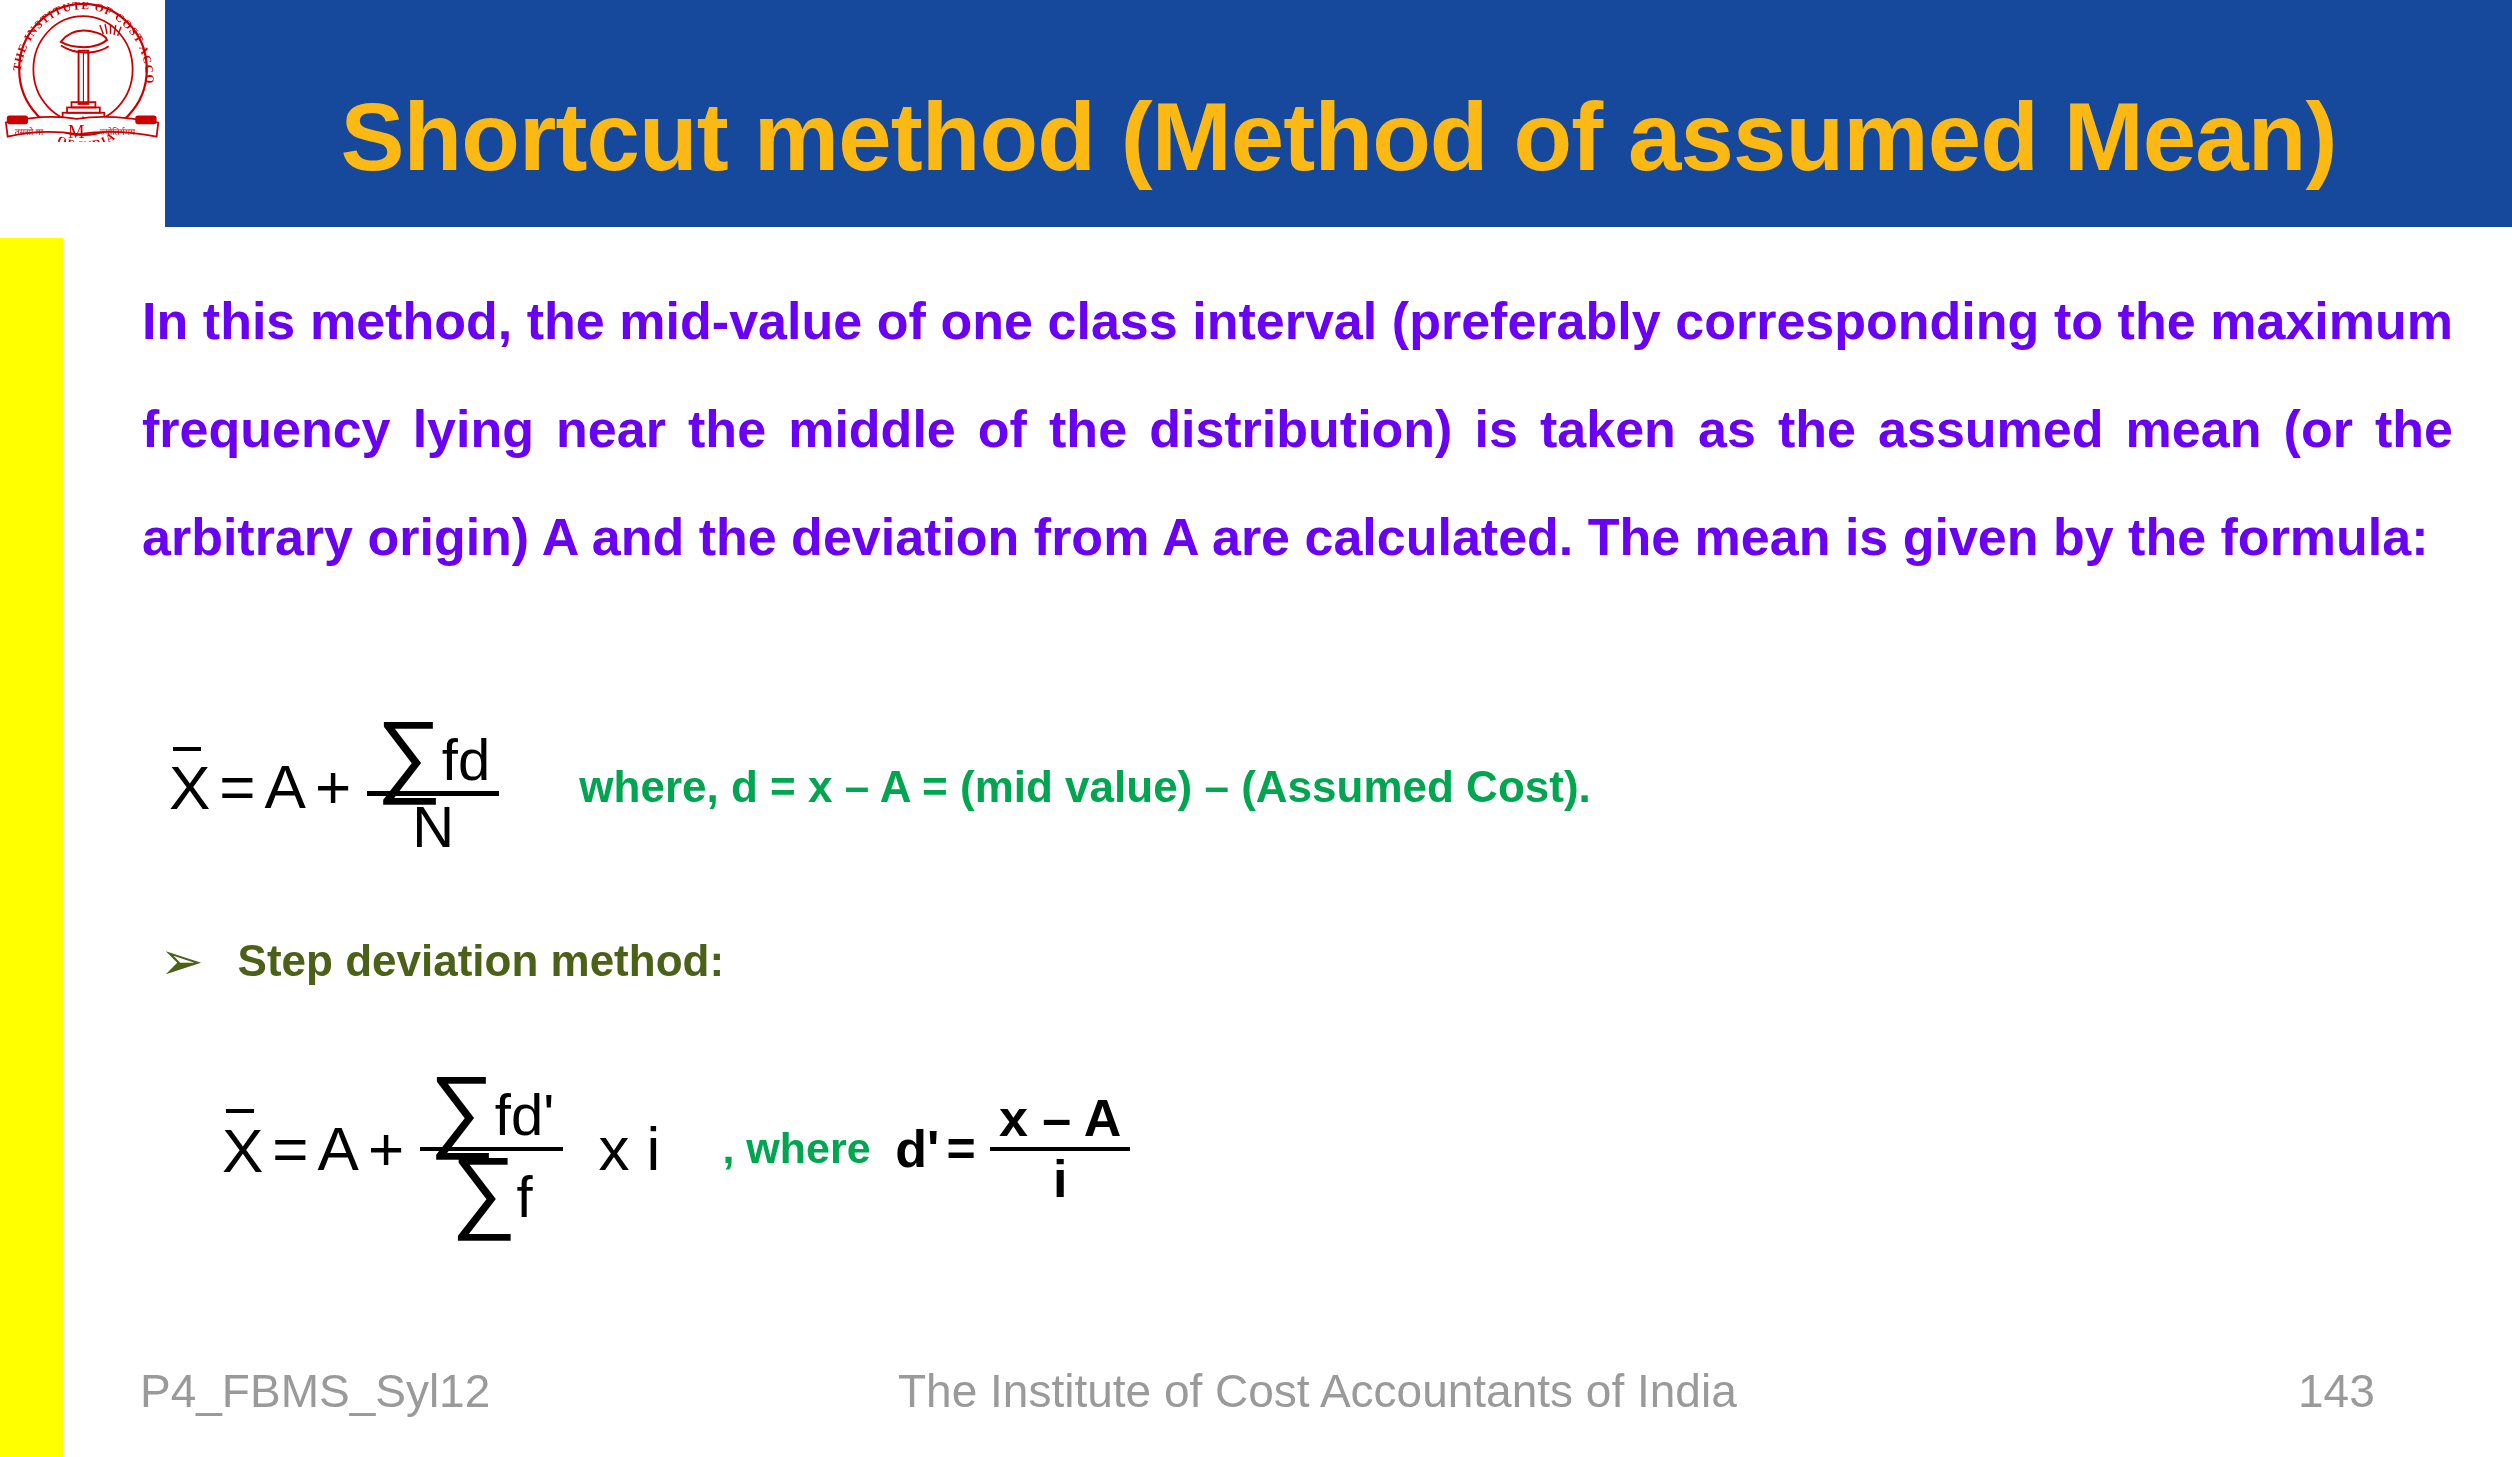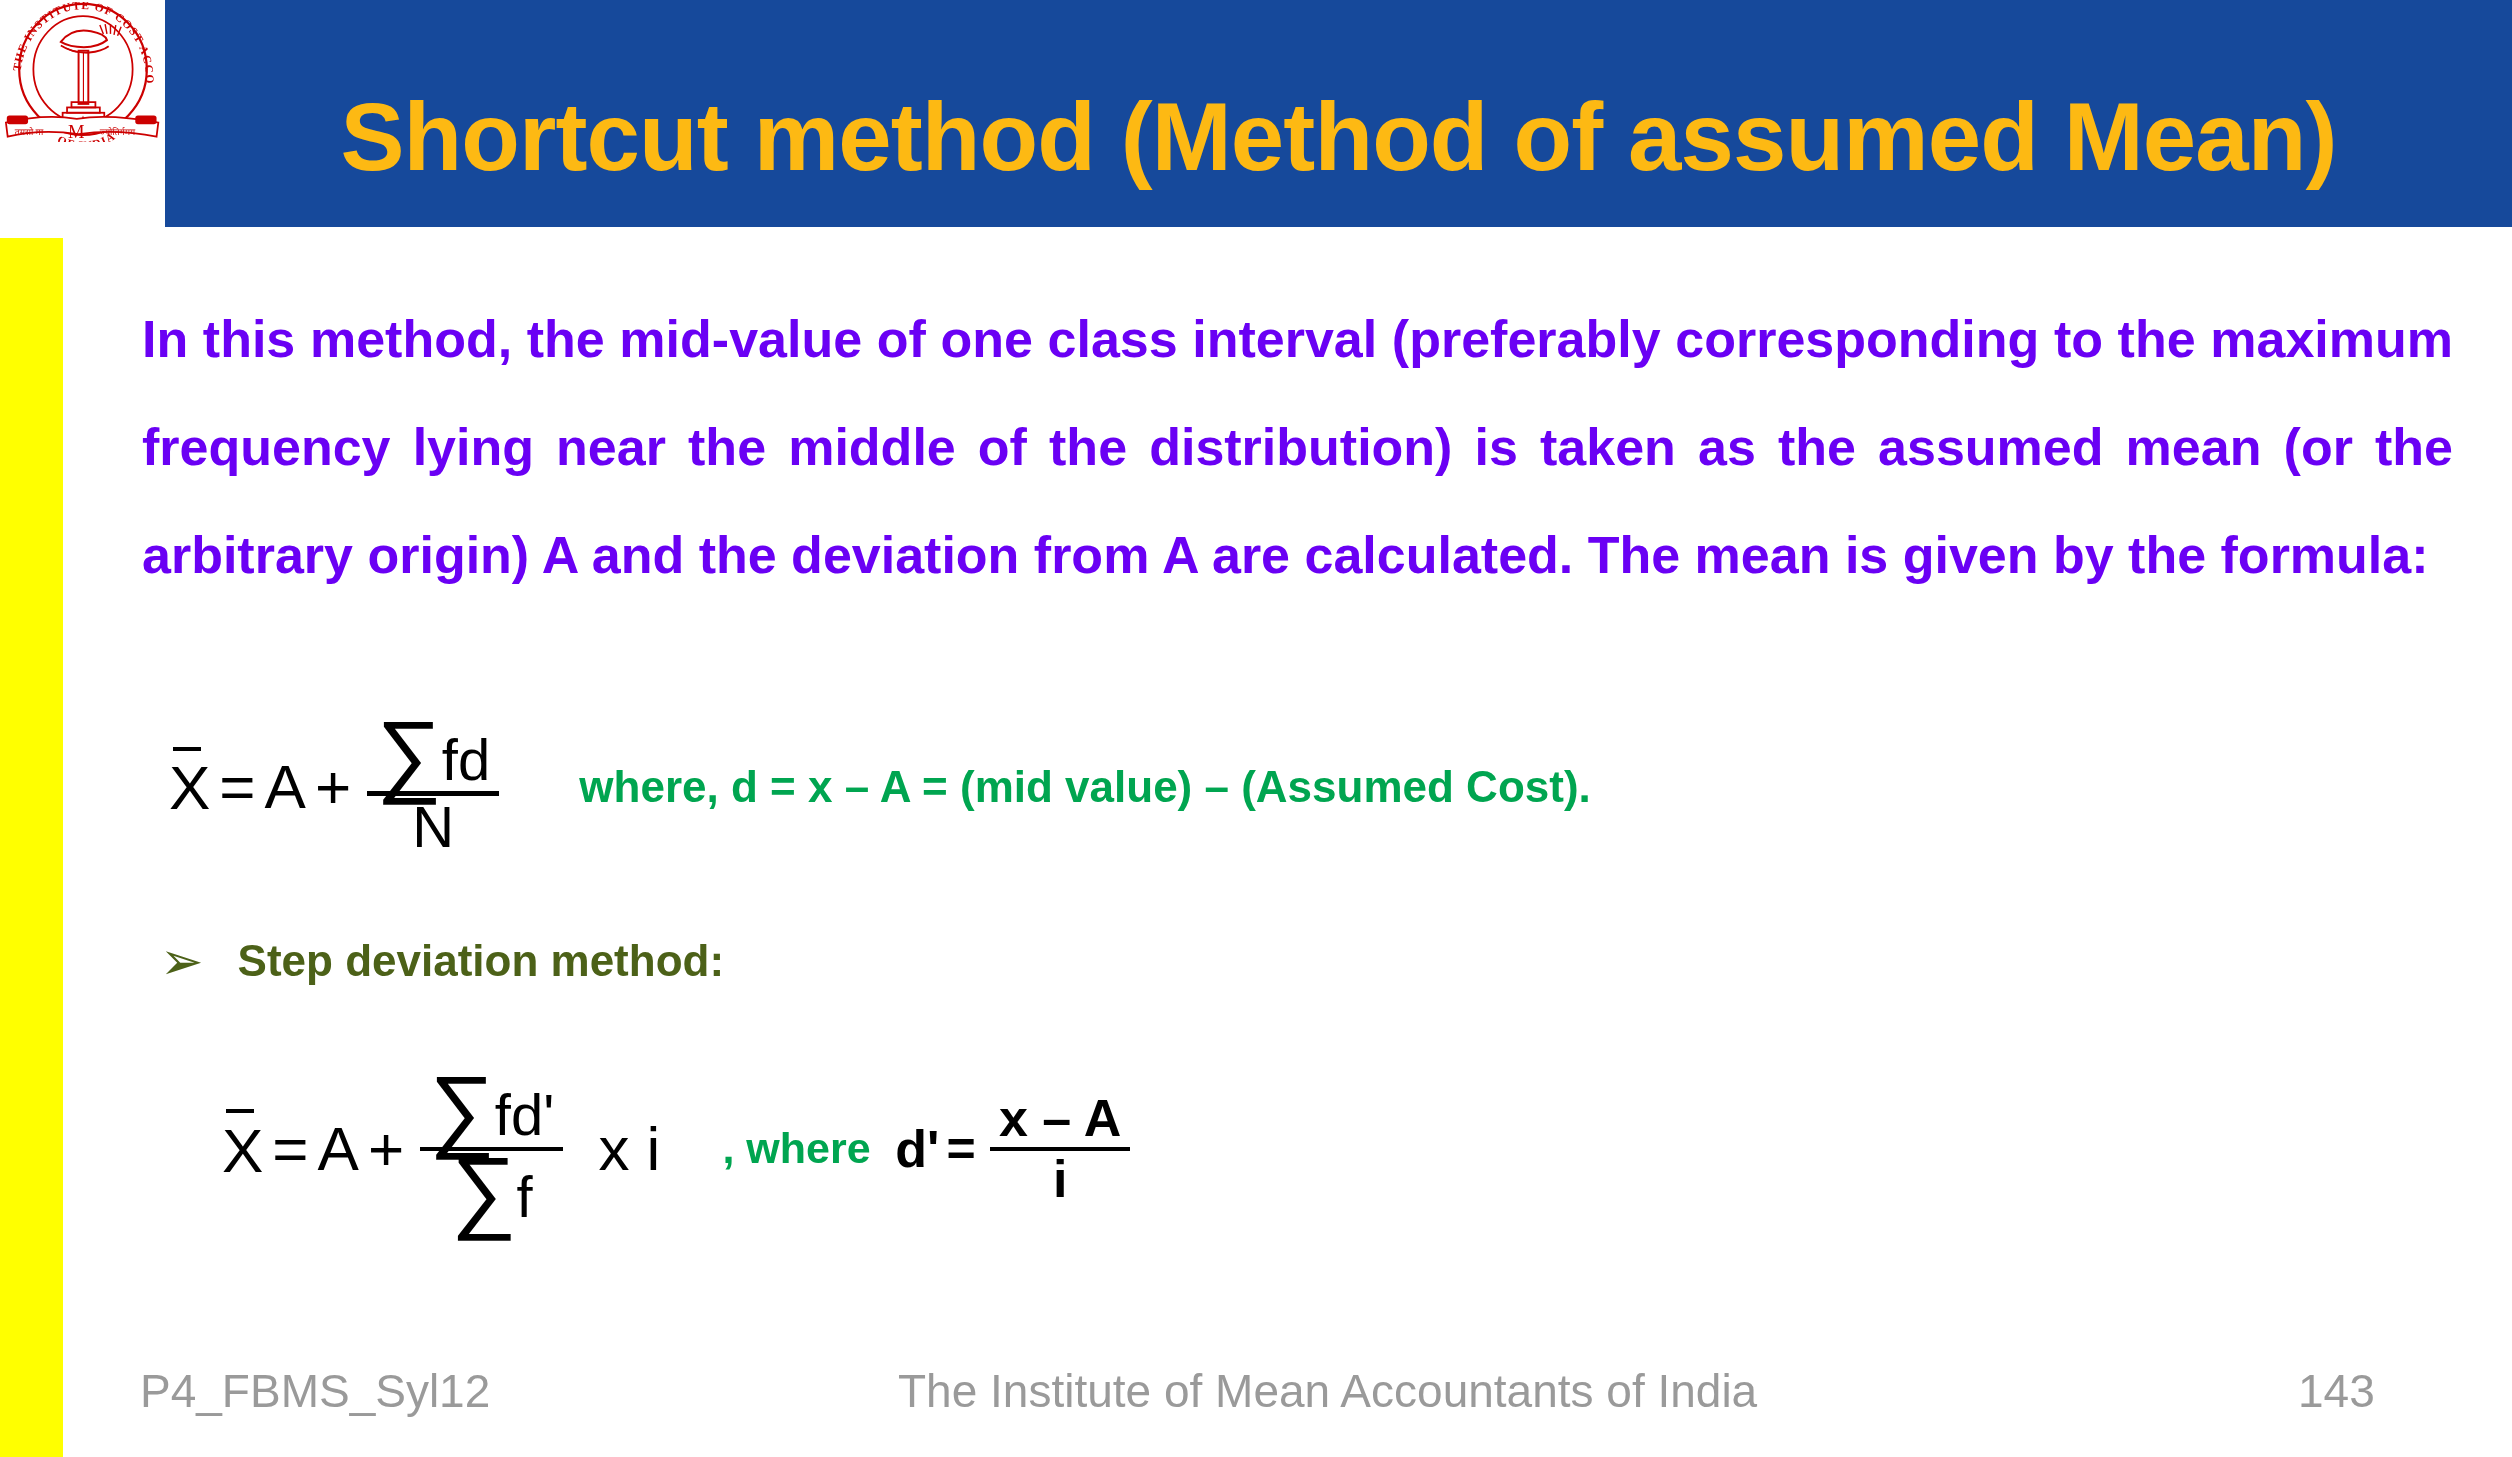--- a/index.html
+++ b/index.html
@@ -60,21 +60,21 @@
     top: 238px;
     width: 63px;
     height: 1220px;
     background: #ffff00;
   }
 
   
   .body-area {
     position: absolute;
     left: 142px;
-    top: 285px;
+    top: 267px;
     width: 2320px;
   }
   .para {
     color: #6a00f4;
     font-size: 52px;
     font-weight: bold;
     line-height: 108px;
     text-align: justify;
     width: 2311px;
     letter-spacing: 0px;
@@ -323,18 +323,18 @@
           <span class="den">
             <span class="letters-sm">i</span>
           </span>
         </span>
       </span>
     </div>
   </div>
 
   <div class="footer">
     <span class="f-left">P4_FBMS_Syl12</span>
-    <span class="f-center">The Institute of Mean Accountants of India</span>
+    <span class="f-center">The Institute of Cost Accountants of India</span>
     <span class="f-right">143</span>
   </div>
 
 </div>
 
 
 </body></html>

